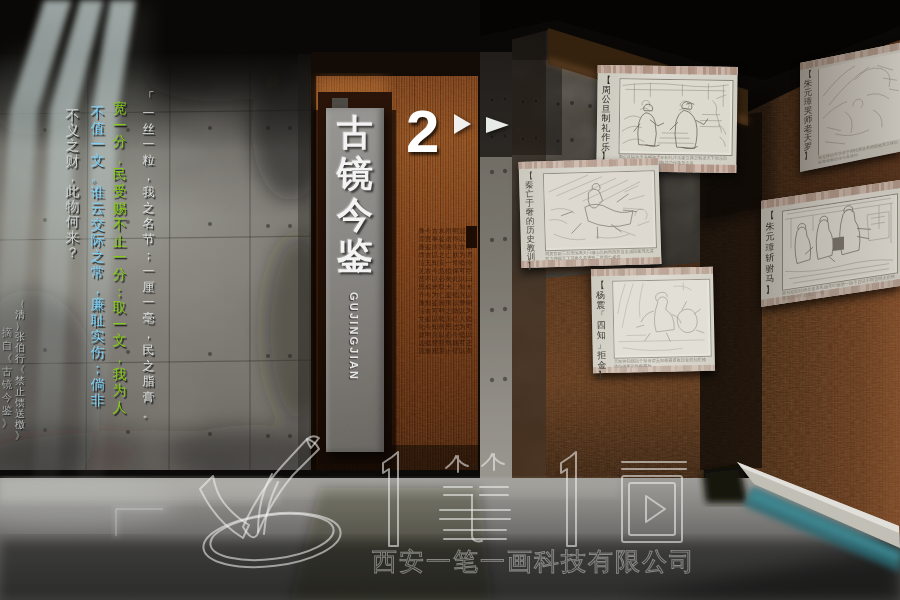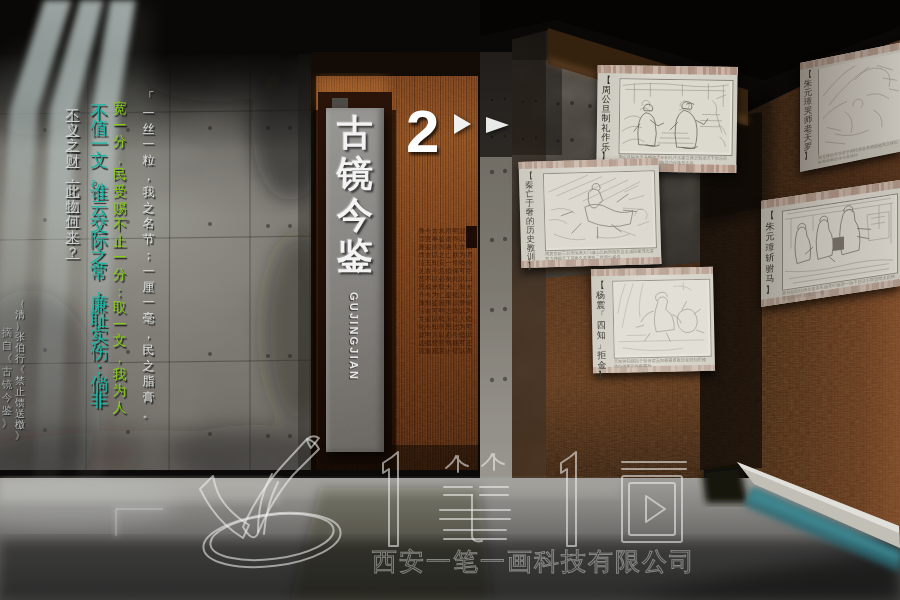--- a/index.html
+++ b/index.html
@@ -305,22 +305,22 @@
 <div class="abs vcol" style="left:458.7px;top:227px;width:7px;font-size:6.5px;color:rgba(30,9,2,0.68);line-height:8px;">冠以古为镜可以知兴替以人为镜可以</div>
 <div class="abs vcol" style="left:451.9px;top:227px;width:7px;font-size:6.5px;color:rgba(30,9,2,0.68);line-height:8px;">明得失朕常保此三镜以防己过今魏征</div>
 <div class="abs vcol" style="left:445.1px;top:227px;width:7px;font-size:6.5px;color:rgba(30,9,2,0.68);line-height:8px;">殂逝遂亡一镜矣夫鉴形之美恶必就止</div>
 <div class="abs vcol" style="left:438.3px;top:227px;width:7px;font-size:6.5px;color:rgba(30,9,2,0.68);line-height:8px;">水鉴国之安危必取亡国明镜所以照形</div>
 <div class="abs vcol" style="left:431.5px;top:227px;width:7px;font-size:6.5px;color:rgba(30,9,2,0.68);line-height:8px;">古事所以知今以史为鉴可以知兴替观</div>
 <div class="abs vcol" style="left:424.7px;top:227px;width:7px;font-size:6.5px;color:rgba(30,9,2,0.68);line-height:8px;">今宜鉴古无古不成今知古鉴今明德修</div>
 <div class="abs vcol" style="left:417.9px;top:227px;width:7px;font-size:6.5px;color:rgba(30,9,2,0.68);line-height:8px;">身崇廉尚洁见贤思齐廉洁文化源远流</div>
 
 <div class="abs vcol" style="left:141px;top:90px;width:15px;font-size:12px;color:#dee2e0;line-height:15.8px;text-shadow:1.5px 1.5px 1px rgba(0,0,0,0.8);">「一丝一粒，我之名节；一厘一毫，民之脂膏。</div>
 <div class="abs vcol" style="left:112px;top:100px;width:15px;font-size:14px;color:#84cc16;line-height:16.6px;text-shadow:1.5px 1.5px 1px rgba(0,0,0,0.8);">宽一分，民受赐不止一分；取一文，我为人</div>
-<div class="abs vcol" style="left:90px;top:104px;width:15px;font-size:18px;color:#14b8a6;line-height:16px;text-shadow:1.5px 1.5px 1px rgba(0,0,0,0.8);">不值一文。谁云交际之常，廉耻实伤；倘非</div>
-<div class="abs vcol" style="left:65px;top:108px;width:15px;font-size:14px;color:#ced2d0;line-height:15.2px;text-shadow:1.5px 1.5px 1px rgba(0,0,0,0.8);text-decoration:underline;">不义之财，此物何来？</div>
+<div class="abs vcol" style="left:90px;top:104px;width:15px;font-size:14px;color:#7dd3fc;line-height:16px;text-shadow:1.5px 1.5px 1px rgba(0,0,0,0.8);">不值一文。谁云交际之常，廉耻实伤；倘非</div>
+<div class="abs vcol" style="left:65px;top:108px;width:15px;font-size:14px;color:#ced2d0;line-height:15.2px;text-shadow:1.5px 1.5px 1px rgba(0,0,0,0.8);">不义之财，此物何来？</div>
 <div class="abs vcol" style="left:14px;top:282px;width:12px;font-size:10px;color:#b6bab8;line-height:11px;text-shadow:1px 1px 1px rgba(0,0,0,0.7);margin-top:16px;">（清）张伯行《禁止馈送檄》</div>
 <div class="abs vcol" style="left:1px;top:326px;width:12px;font-size:10.5px;color:#a6aaa8;line-height:13px;text-shadow:1px 1px 1px rgba(0,0,0,0.7);">摘自《古镜今鉴》</div>
 
 <div class="abs" style="left:597px;top:66px;width:140px;height:106px;transform:rotate(0.8deg);background:linear-gradient(100deg,#c9c6bc,#dbd8cf 40%,#cfccc2);box-shadow:0 4px 8px rgba(0,0,0,0.7);">
 <div class="abs" style="left:0;top:0;width:100%;height:8px;background:repeating-linear-gradient(90deg,rgba(171,143,128,0.9) 0 3px,rgba(205,184,171,0) 3px 7px,rgba(180,154,140,0.85) 7px 9px,rgba(205,184,171,0) 9px 15px),repeating-linear-gradient(88deg,#c4ad9f 0 6px,#b09484 6px 13px,#ccb6a9 13px 21px);"></div>
 <div class="abs" style="left:0;bottom:0;width:100%;height:8px;background:repeating-linear-gradient(90deg,rgba(171,143,128,0.9) 0 3px,rgba(205,184,171,0) 3px 7px,rgba(180,154,140,0.85) 7px 9px,rgba(205,184,171,0) 9px 15px),repeating-linear-gradient(88deg,#c4ad9f 0 6px,#b09484 6px 13px,#ccb6a9 13px 21px);"></div>
 <div class="abs vcol" style="left:4px;top:11px;width:10px;font-size:9px;color:#2a2520;line-height:9.5px;">【周公旦制礼作乐】</div>
 <div class="abs" style="left:22px;top:13px;width:112px;height:74px;border:1px solid #8a857c;background:#e6e3da;">
 <svg width="110" height="72" viewBox="0 0 110 72">
 <rect x="0" y="0" width="110" height="72" fill="#dcd9cf"></rect>

